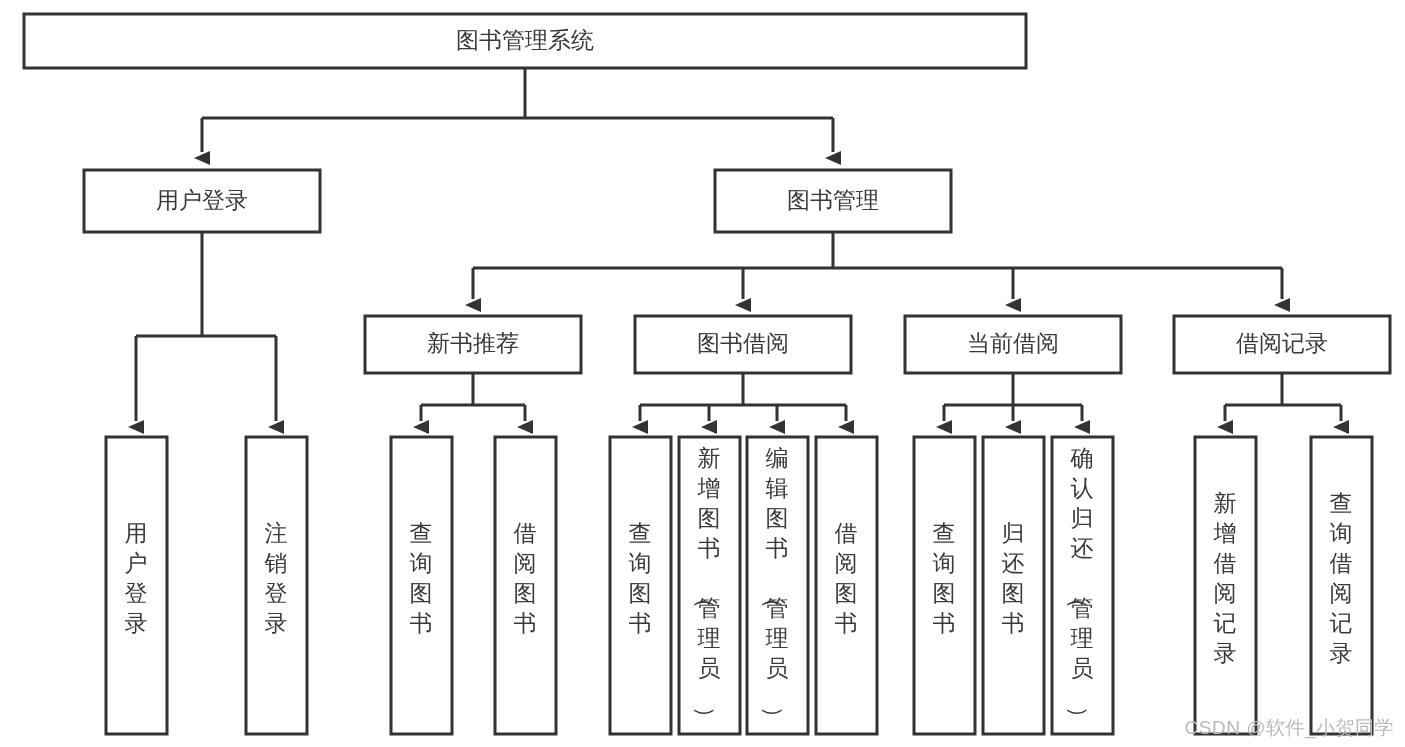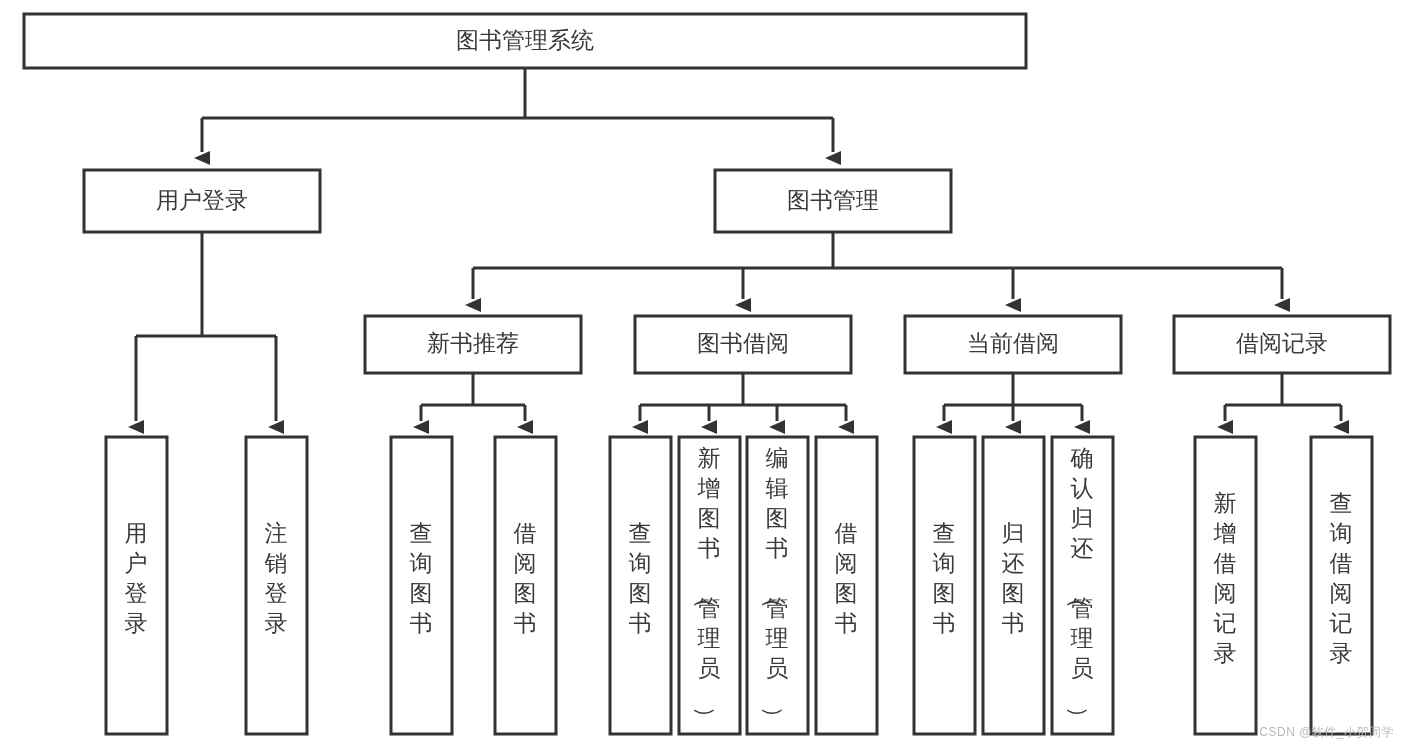--- a/index.html
+++ b/index.html
@@ -52,21 +52,21 @@
     fill: #3a3a3a;
     font-family: "Liberation Sans", "DejaVu Sans", sans-serif;
     font-size: 23px;
     text-anchor: middle;
   }
   .watermark {
     position: absolute;
     right: 14px;
     bottom: 6px;
     color: #b9b9b9;
-    font-size: 12px;
+    font-size: 19px;
     font-family: "Liberation Sans", "DejaVu Sans", sans-serif;
     white-space: nowrap;
     letter-spacing: 0.5px;
     pointer-events: none;
   }
 </style>
 </head>
 <body>
 
 <div id="diagram-root">

